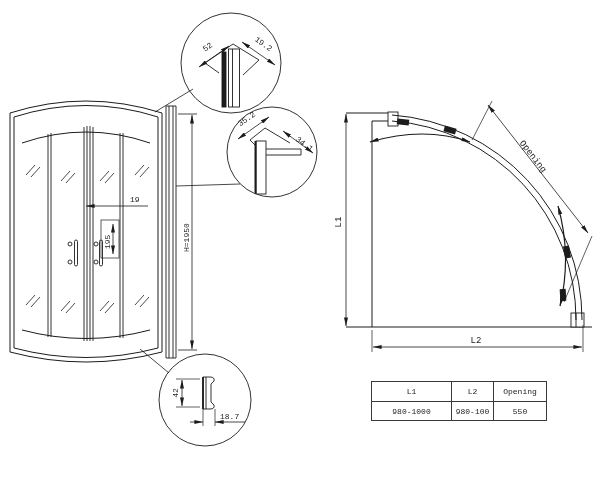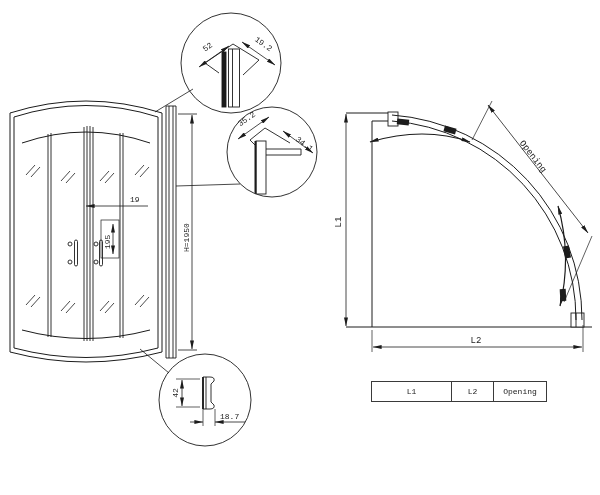--- a/index.html
+++ b/index.html
@@ -197,15 +197,20 @@
         <col class="c0">
         <col class="c1">
         <col class="c2">
       </colgroup>
     <tbody>
         <tr>
       <th>L1</th>
       <th>L2</th>
       <th>Opening</th>
     </tr>
+    <tr>
+      <td>980-1000</td>
+      <td>980-100</td>
+      <td>550</td>
+    </tr>
   </tbody>
     </table>
 </div>
 
 </body></html>

